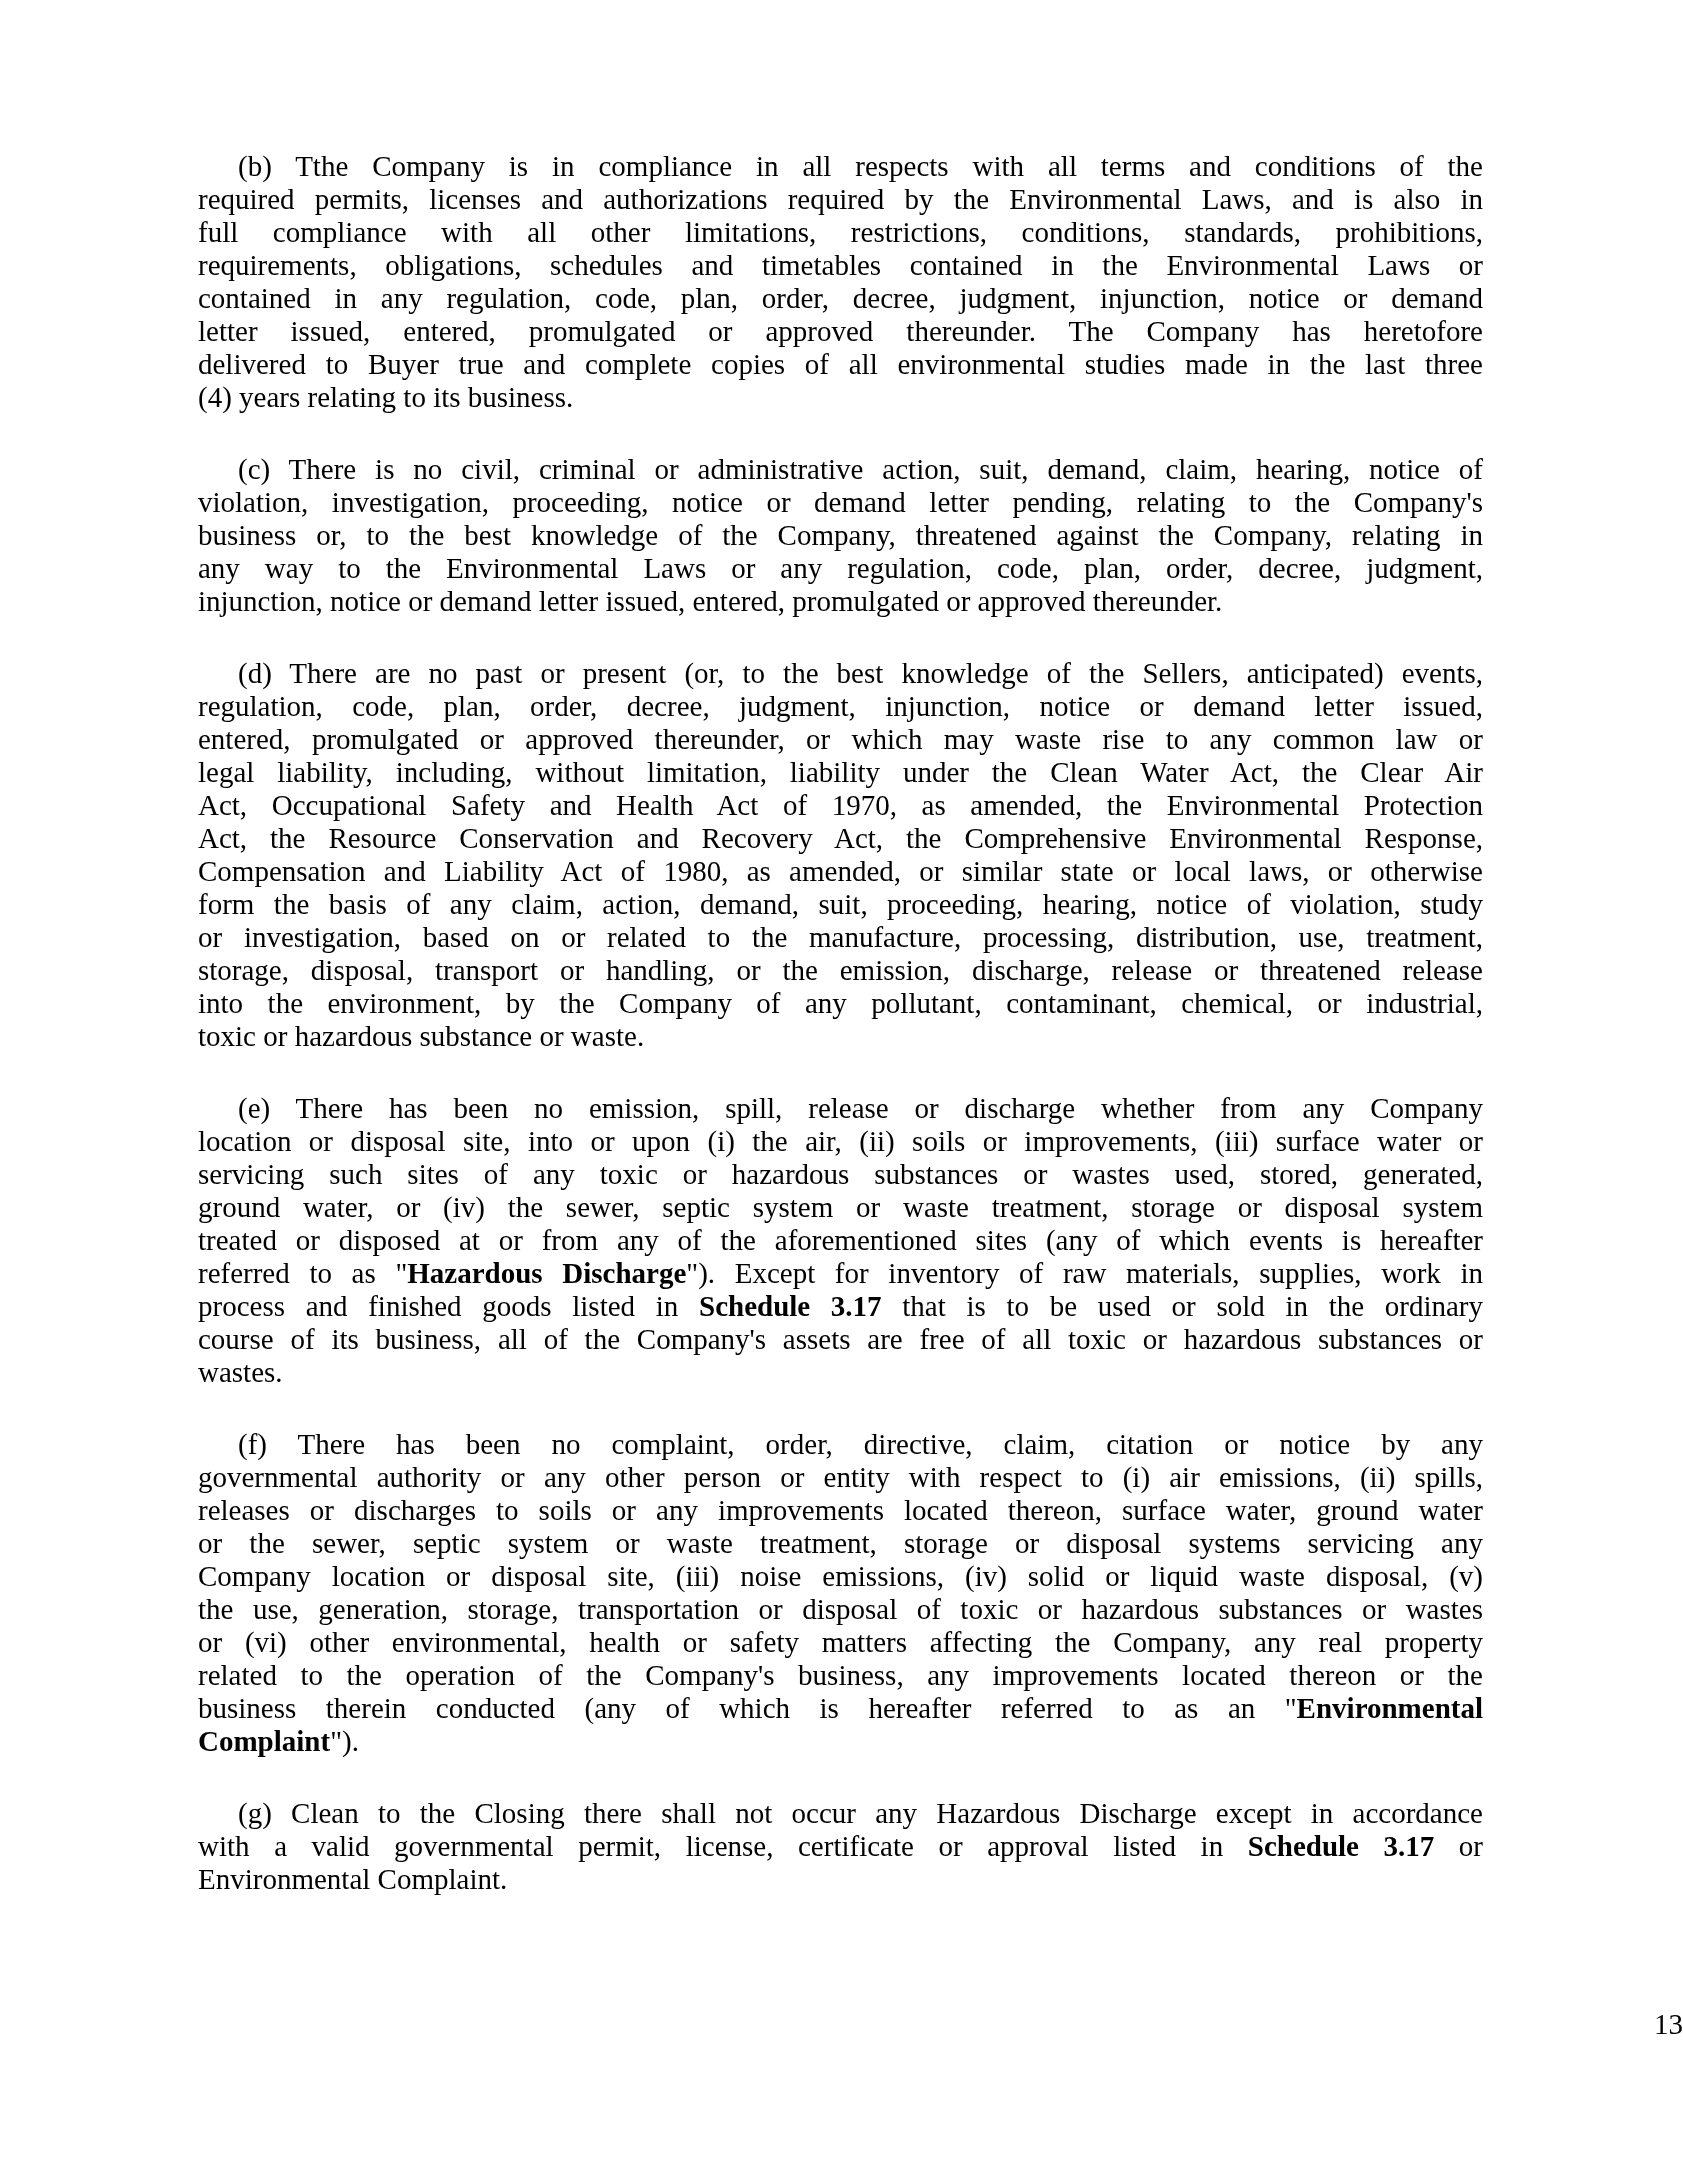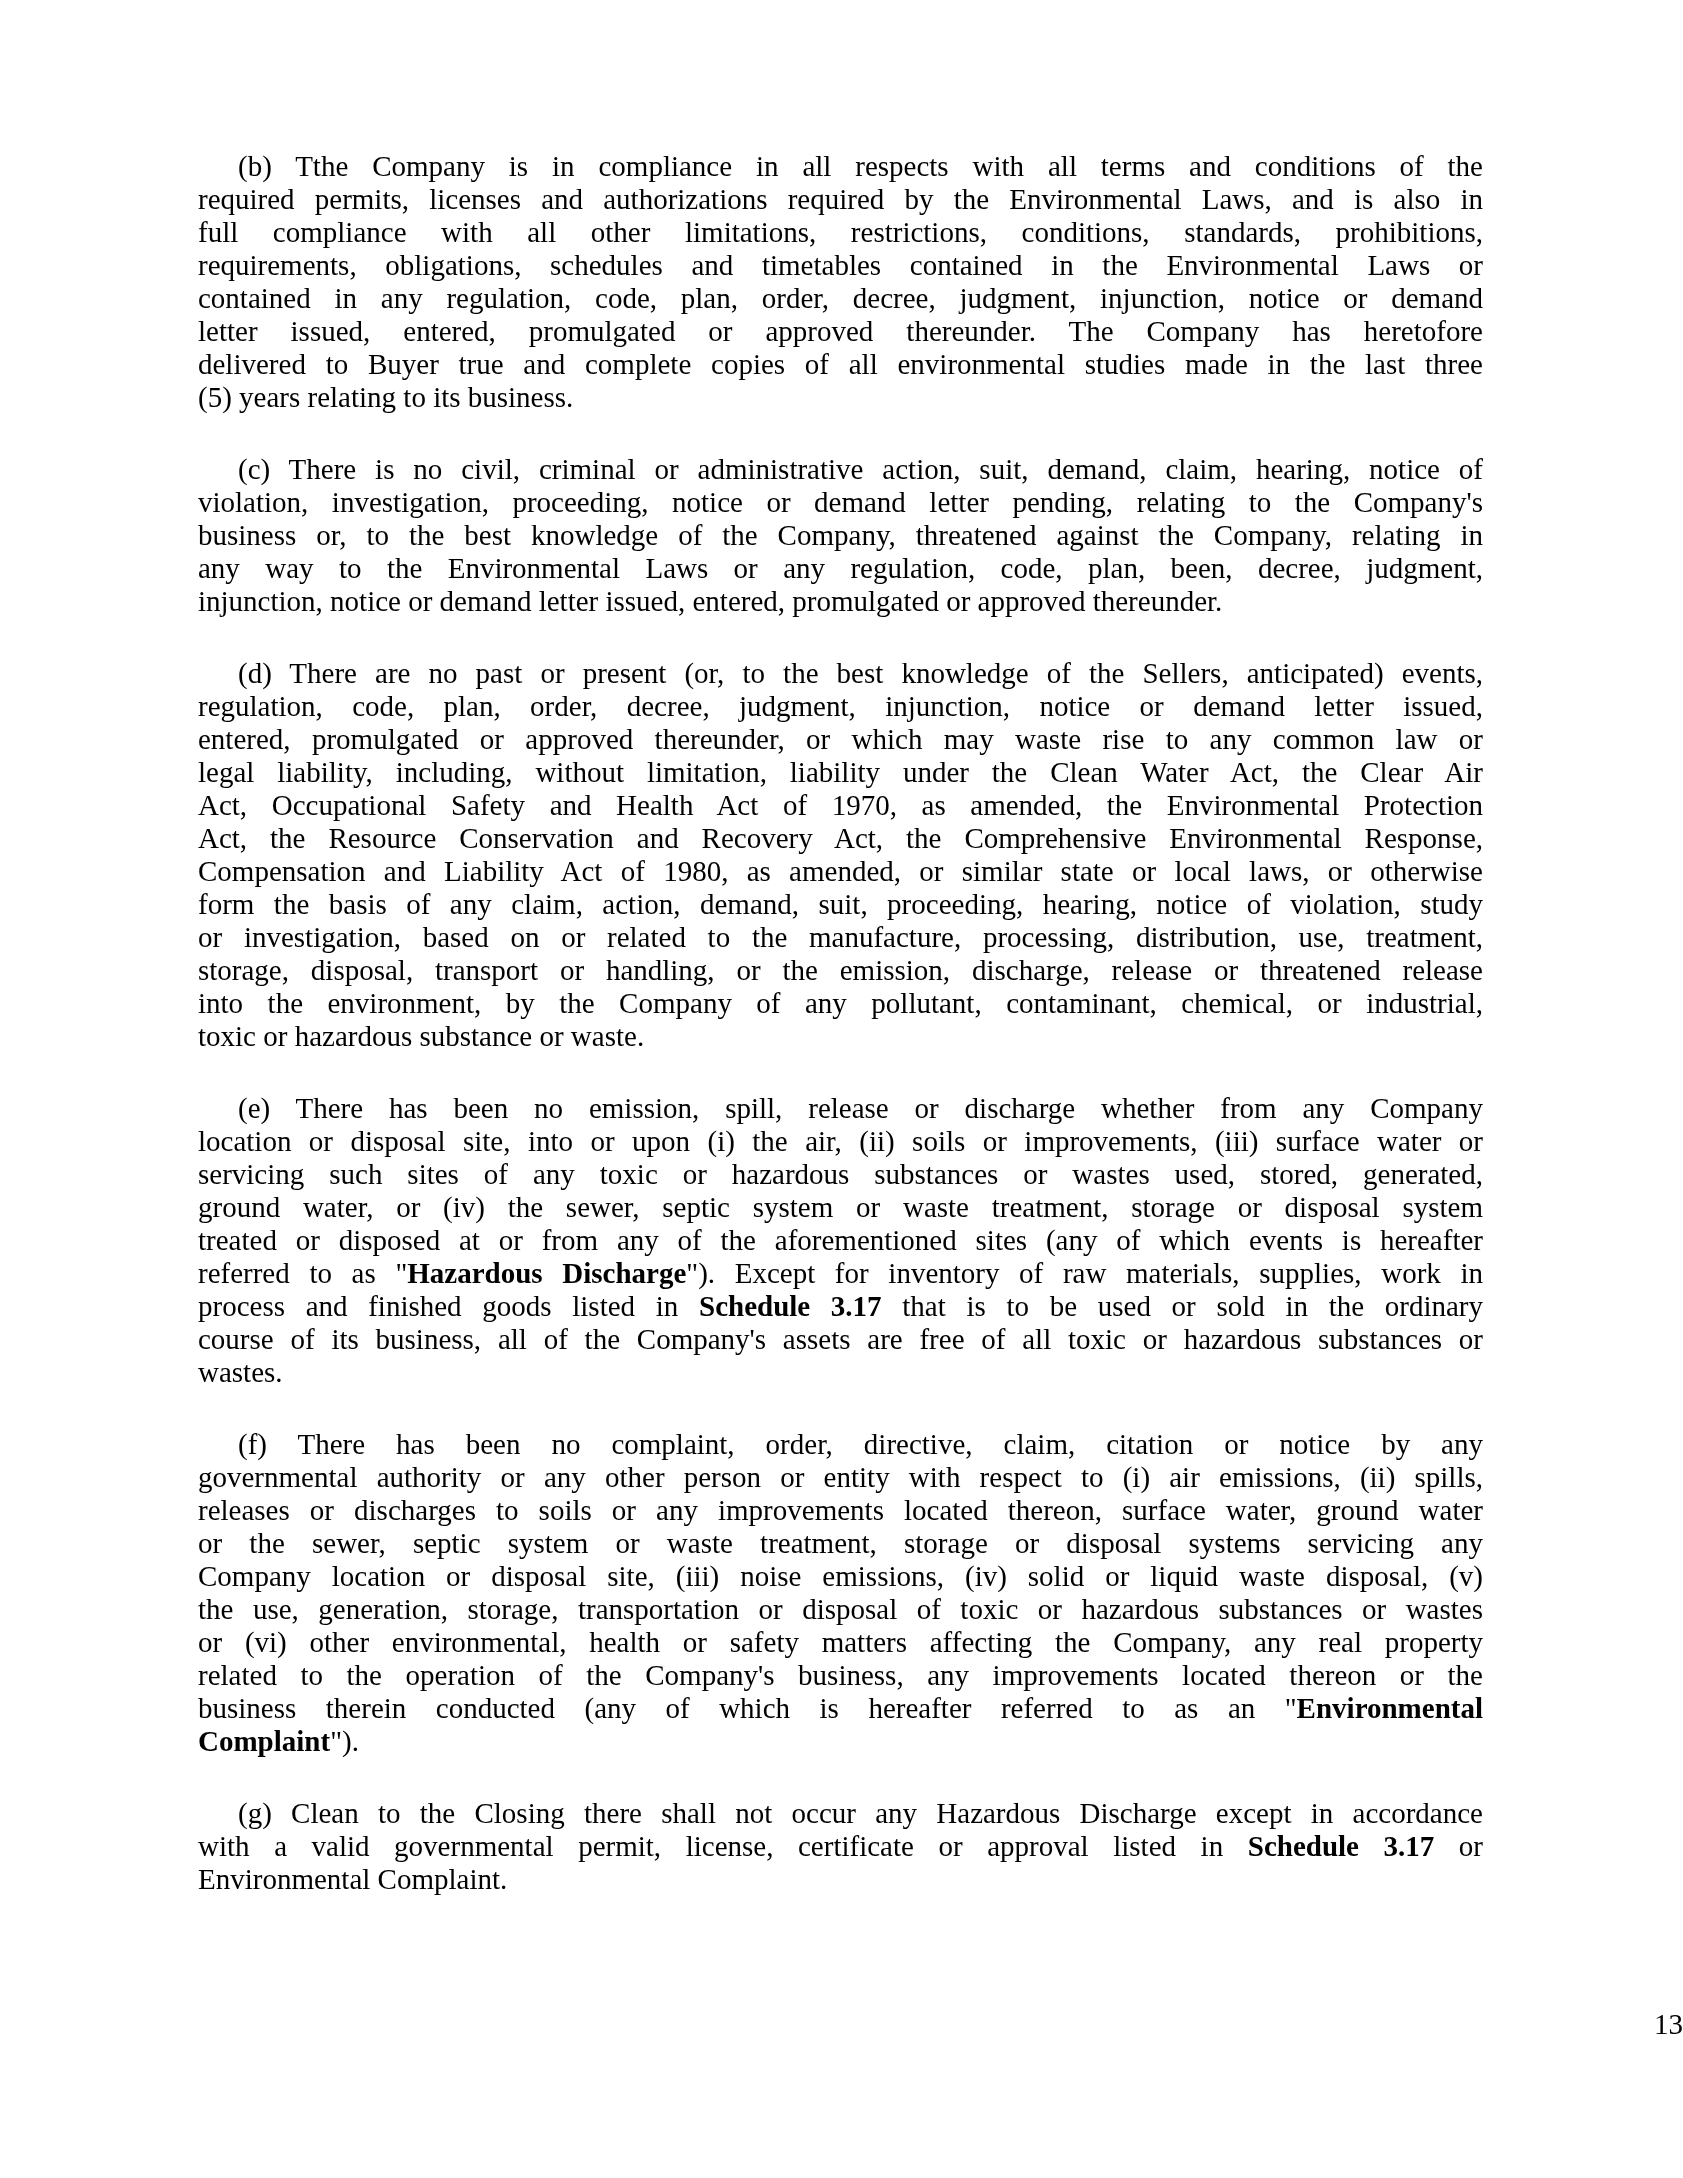--- a/index.html
+++ b/index.html
@@ -28,27 +28,27 @@
 
 <div class="page" id="doc">
     <div class="para">
       <span class="line first"><span>(b) Tthe Company is in compliance in all respects with all terms and conditions of the</span></span>
       <span class="line"><span>required permits, licenses and authorizations required by the Environmental Laws, and is also in</span></span>
       <span class="line"><span>full compliance with all other limitations, restrictions, conditions, standards, prohibitions,</span></span>
       <span class="line"><span>requirements, obligations, schedules and timetables contained in the Environmental Laws or</span></span>
       <span class="line"><span>contained in any regulation, code, plan, order, decree, judgment, injunction, notice or demand</span></span>
       <span class="line"><span>letter issued, entered, promulgated or approved thereunder. The Company has heretofore</span></span>
       <span class="line"><span>delivered to Buyer true and complete copies of all environmental studies made in the last three</span></span>
-      <span class="line last"><span>(5) years relating to its business.</span></span>
+      <span class="line last"><span>(4) years relating to its business.</span></span>
     </div>
     <div class="para">
       <span class="line first"><span>(c) There is no civil, criminal or administrative action, suit, demand, claim, hearing, notice of</span></span>
       <span class="line"><span>violation, investigation, proceeding, notice or demand letter pending, relating to the Company's</span></span>
       <span class="line"><span>business or, to the best knowledge of the Company, threatened against the Company, relating in</span></span>
-      <span class="line"><span>any way to the Environmental Laws or any regulation, code, plan, been, decree, judgment,</span></span>
+      <span class="line"><span>any way to the Environmental Laws or any regulation, code, plan, order, decree, judgment,</span></span>
       <span class="line last"><span>injunction, notice or demand letter issued, entered, promulgated or approved thereunder.</span></span>
     </div>
     <div class="para">
       <span class="line first"><span>(d) There are no past or present (or, to the best knowledge of the Sellers, anticipated) events,</span></span>
       <span class="line"><span>regulation, code, plan, order, decree, judgment, injunction, notice or demand letter issued,</span></span>
       <span class="line"><span>entered, promulgated or approved thereunder, or which may waste rise to any common law or</span></span>
       <span class="line"><span>legal liability, including, without limitation, liability under the Clean Water Act, the Clear Air</span></span>
       <span class="line"><span>Act, Occupational Safety and Health Act of 1970, as amended, the Environmental Protection</span></span>
       <span class="line"><span>Act, the Resource Conservation and Recovery Act, the Comprehensive Environmental Response,</span></span>
       <span class="line"><span>Compensation and Liability Act of 1980, as amended, or similar state or local laws, or otherwise</span></span>

